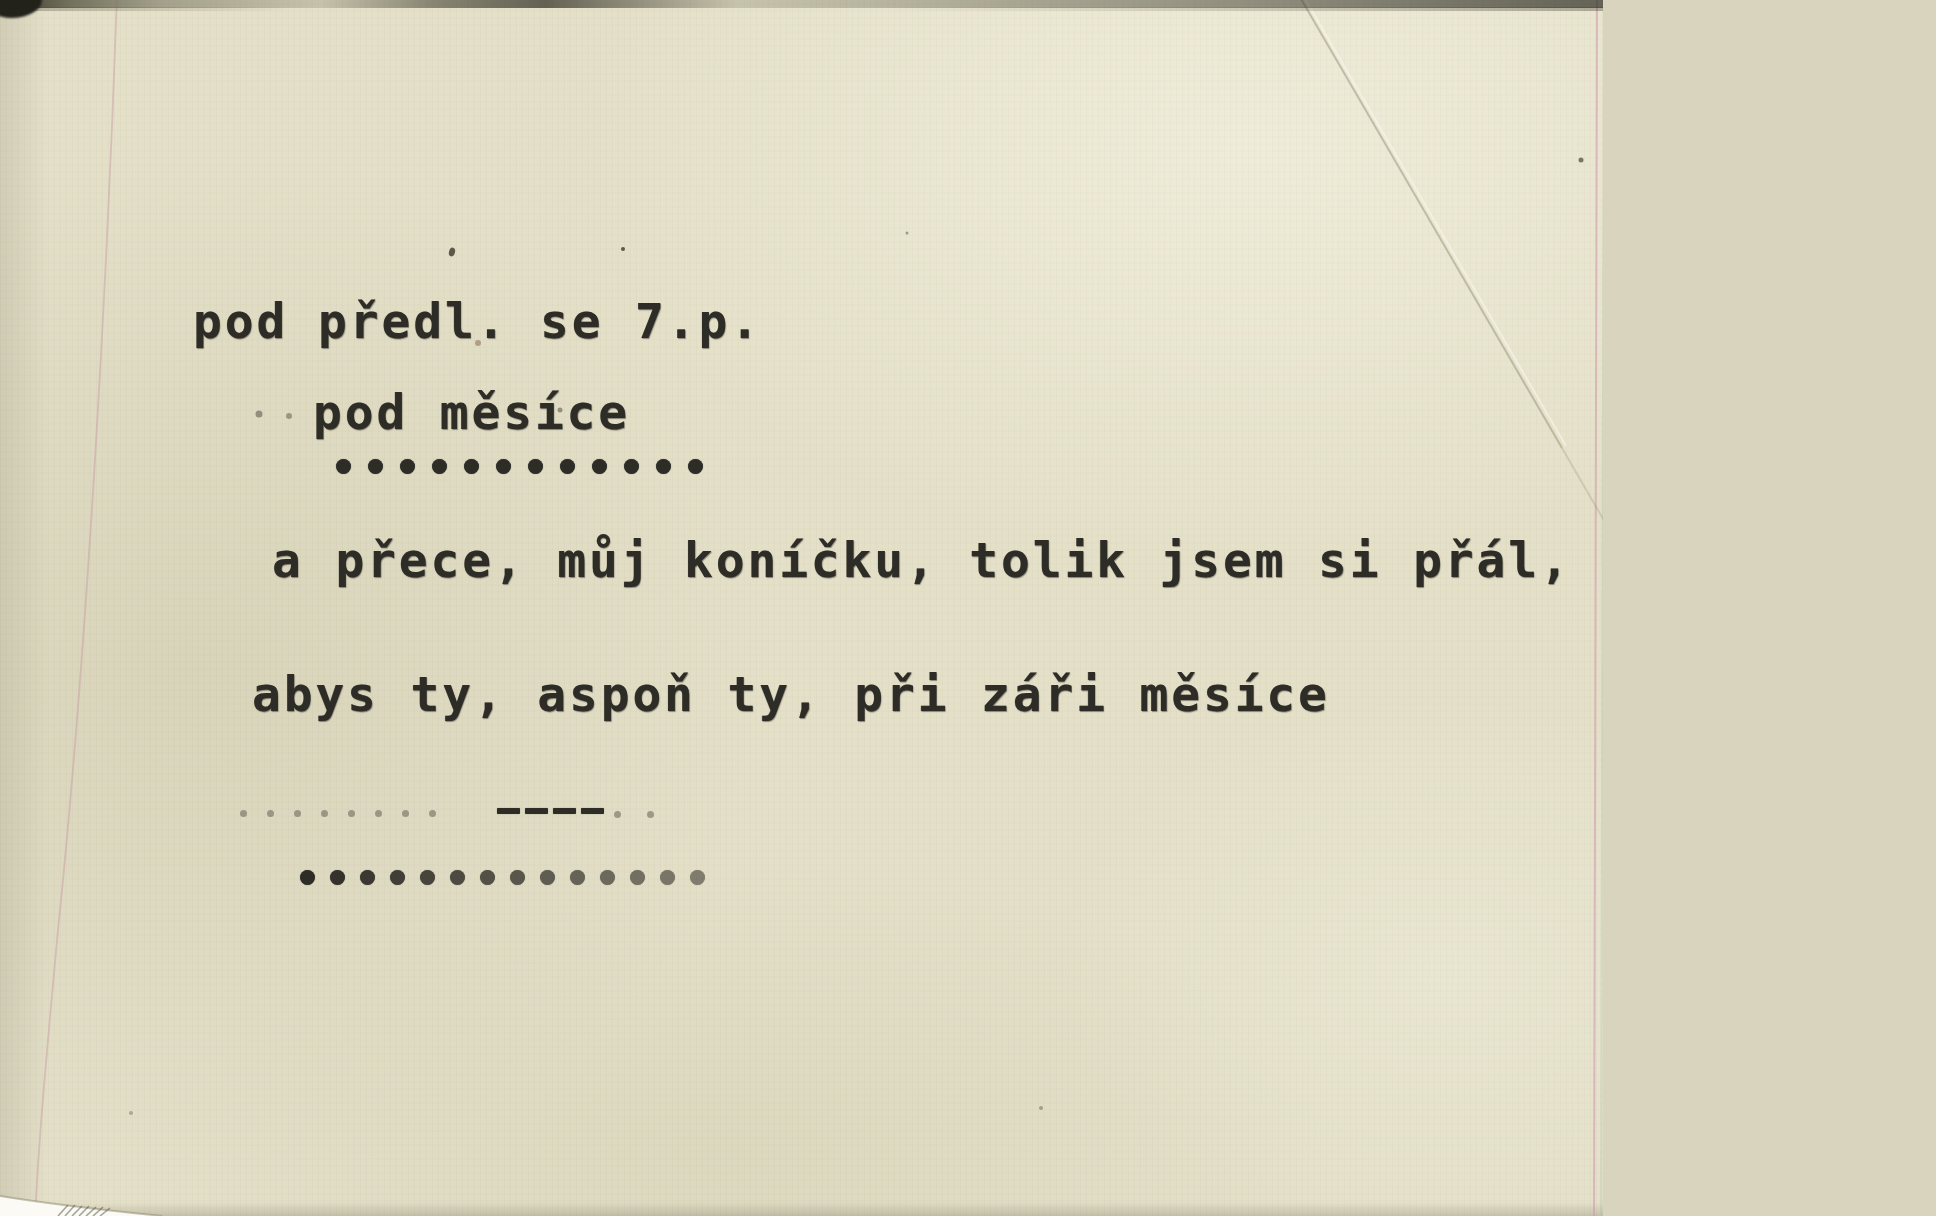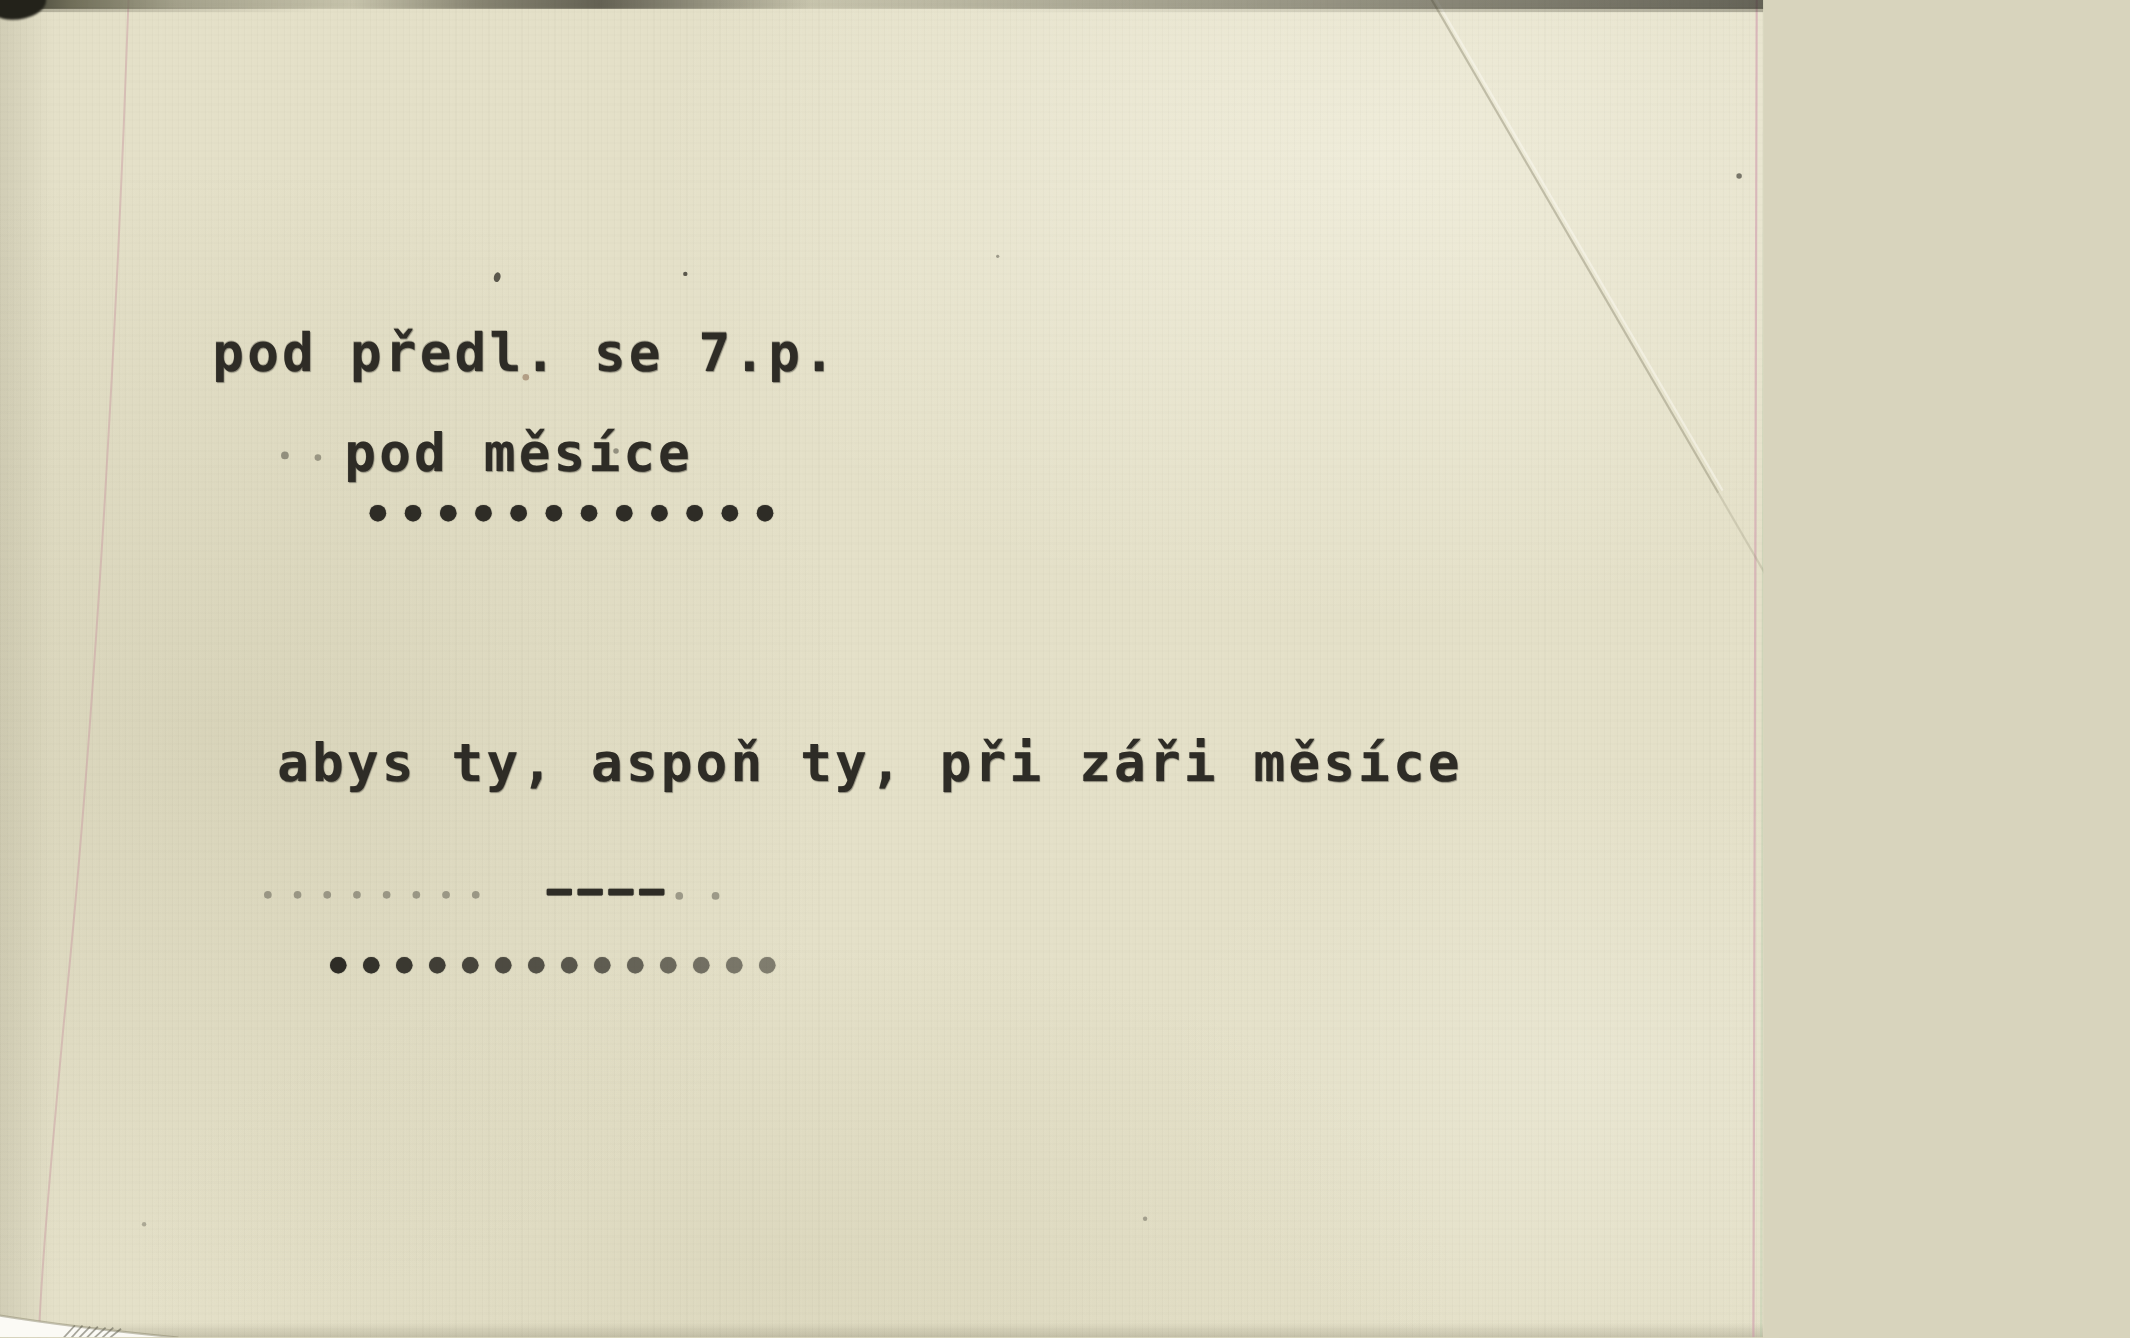--- a/index.html
+++ b/index.html
@@ -150,20 +150,21 @@
       <span class="dot"></span>
       <span class="dot"></span>
       <span class="dot"></span>
       <span class="dot"></span>
       <span class="dot"></span>
       <span class="dot"></span>
       <span class="dot"></span>
       <span class="dot"></span>
     </div>
 
+  <div class="line l4">a přece, můj koníčku, tolik jsem si přál,</div>
   <div class="line l5">abys ty, aspoň ty, při záři měsíce</div>
 
   <div class="dotrow l6b small">
       <span class="dot"></span>
       <span class="dot"></span>
       <span class="dot"></span>
       <span class="dot"></span>
       <span class="dot"></span>
       <span class="dot"></span>
       <span class="dot"></span>

